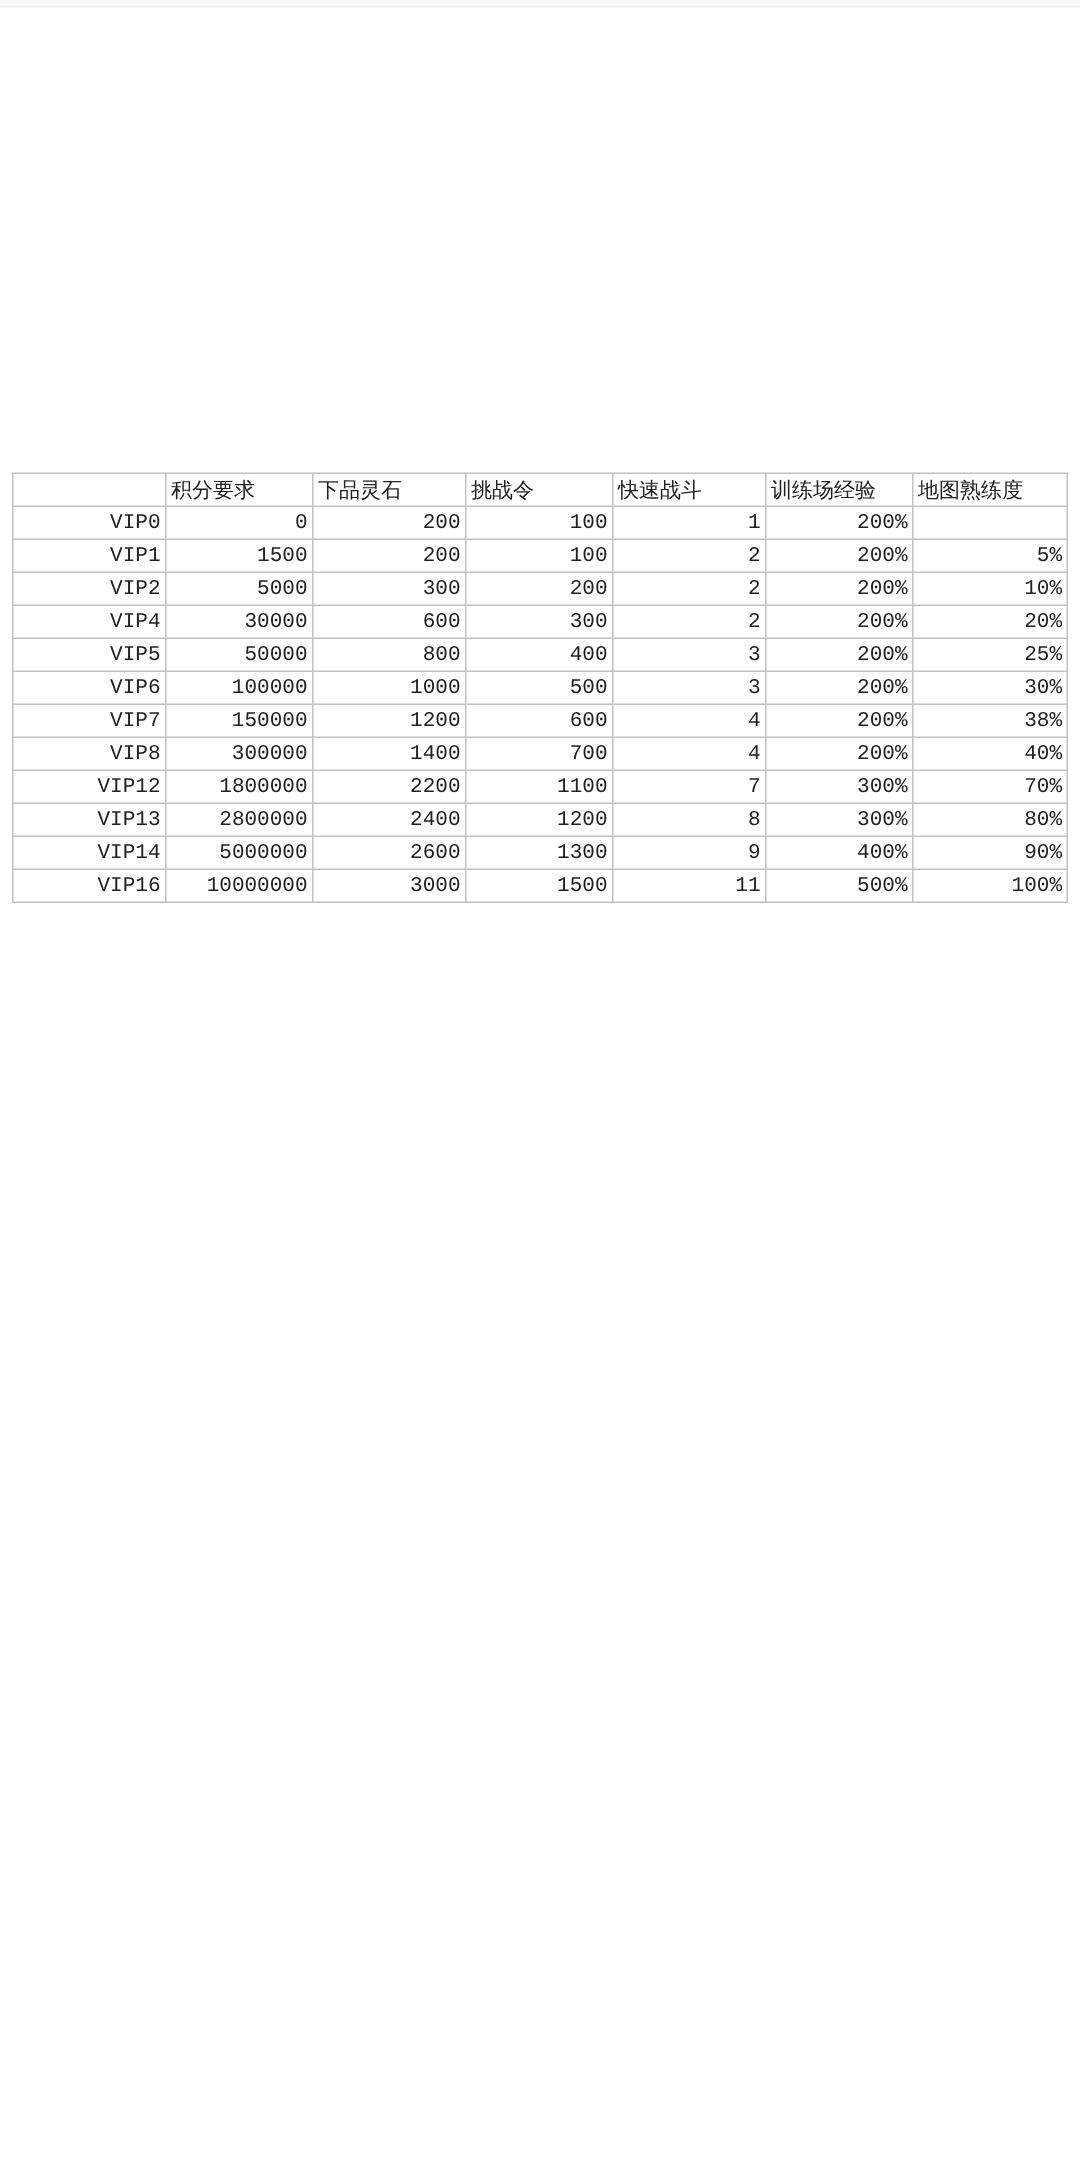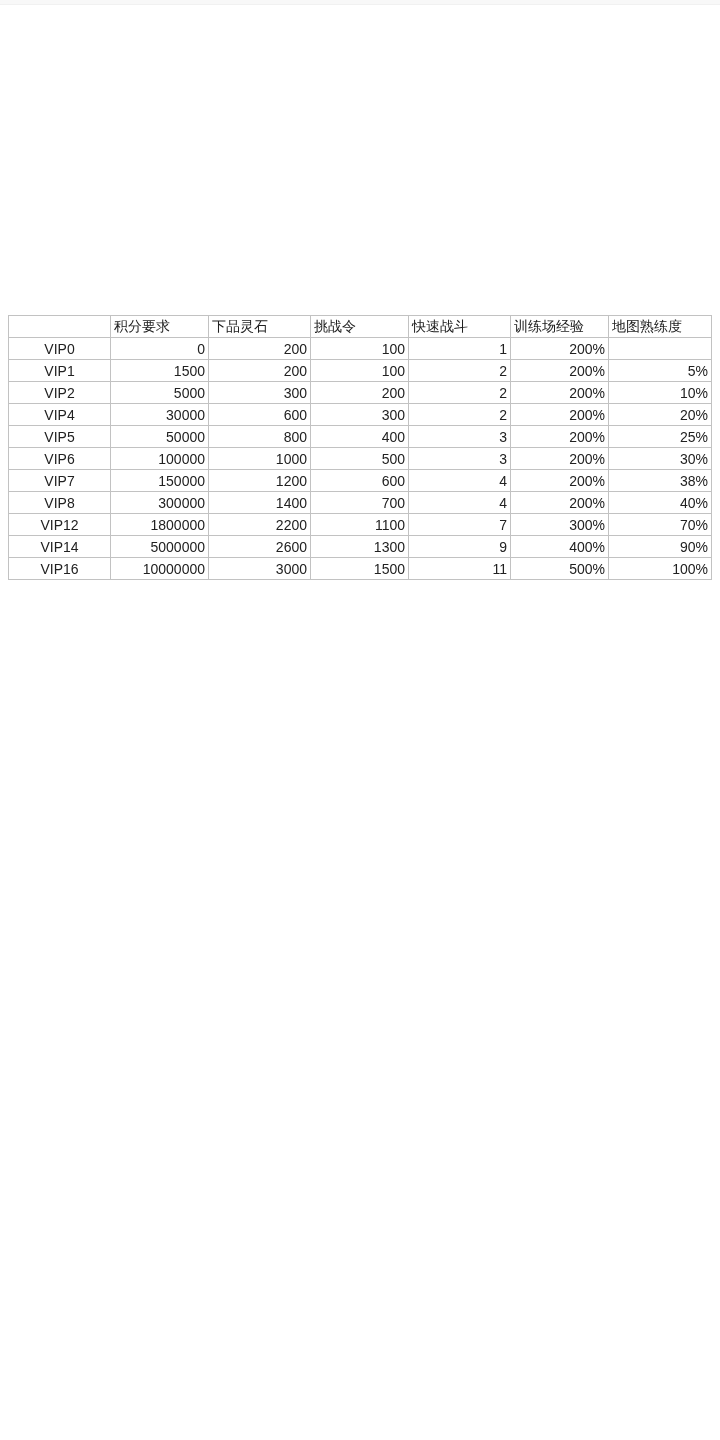--- a/index.html
+++ b/index.html
@@ -1,21 +1,21 @@
 <!DOCTYPE html>
 <html><head>
 <meta charset="utf-8">
 <style>
   html, body { margin: 0; padding: 0; }
   .screen {
     position: relative;
     width: 720px;
     height: 1196px;
     background: #ffffff;
-    font-family: Liberation Sans, sans-serif;
+    font-family: Liberation Mono, monospace;
     overflow: hidden;
   }
   .top-strip {
     position: absolute;
     top: 0; left: 0;
     width: 720px; height: 4px;
     background: #f8f8f8;
     border-bottom: 1px solid #f1f1f1;
   }
   table.vip-table {
@@ -34,21 +34,21 @@
     height: 21px;
     padding: 0 3px;
     font-weight: normal;
     white-space: nowrap;
     overflow: hidden;
     background: #ffffff;
     vertical-align: middle;
   }
   table.vip-table th { text-align: left; }
   table.vip-table td { text-align: right; }
-  table.vip-table td.level-cell { text-align: center; }
+  table.vip-table td.level-cell { text-align: right; }
 </style>
 </head>
 <body>
 
 <div class="screen">
   <div class="top-strip"></div>
 
   <table class="vip-table">
     <colgroup>
       <col style="width:102px">
@@ -146,20 +146,29 @@
         <tr>
           <td class="level-cell">VIP12</td>
           <td>1800000</td>
           <td>2200</td>
           <td>1100</td>
           <td>7</td>
           <td>300%</td>
           <td>70%</td>
         </tr>
         <tr>
+          <td class="level-cell">VIP13</td>
+          <td>2800000</td>
+          <td>2400</td>
+          <td>1200</td>
+          <td>8</td>
+          <td>300%</td>
+          <td>80%</td>
+        </tr>
+        <tr>
           <td class="level-cell">VIP14</td>
           <td>5000000</td>
           <td>2600</td>
           <td>1300</td>
           <td>9</td>
           <td>400%</td>
           <td>90%</td>
         </tr>
         <tr>
           <td class="level-cell">VIP16</td>

